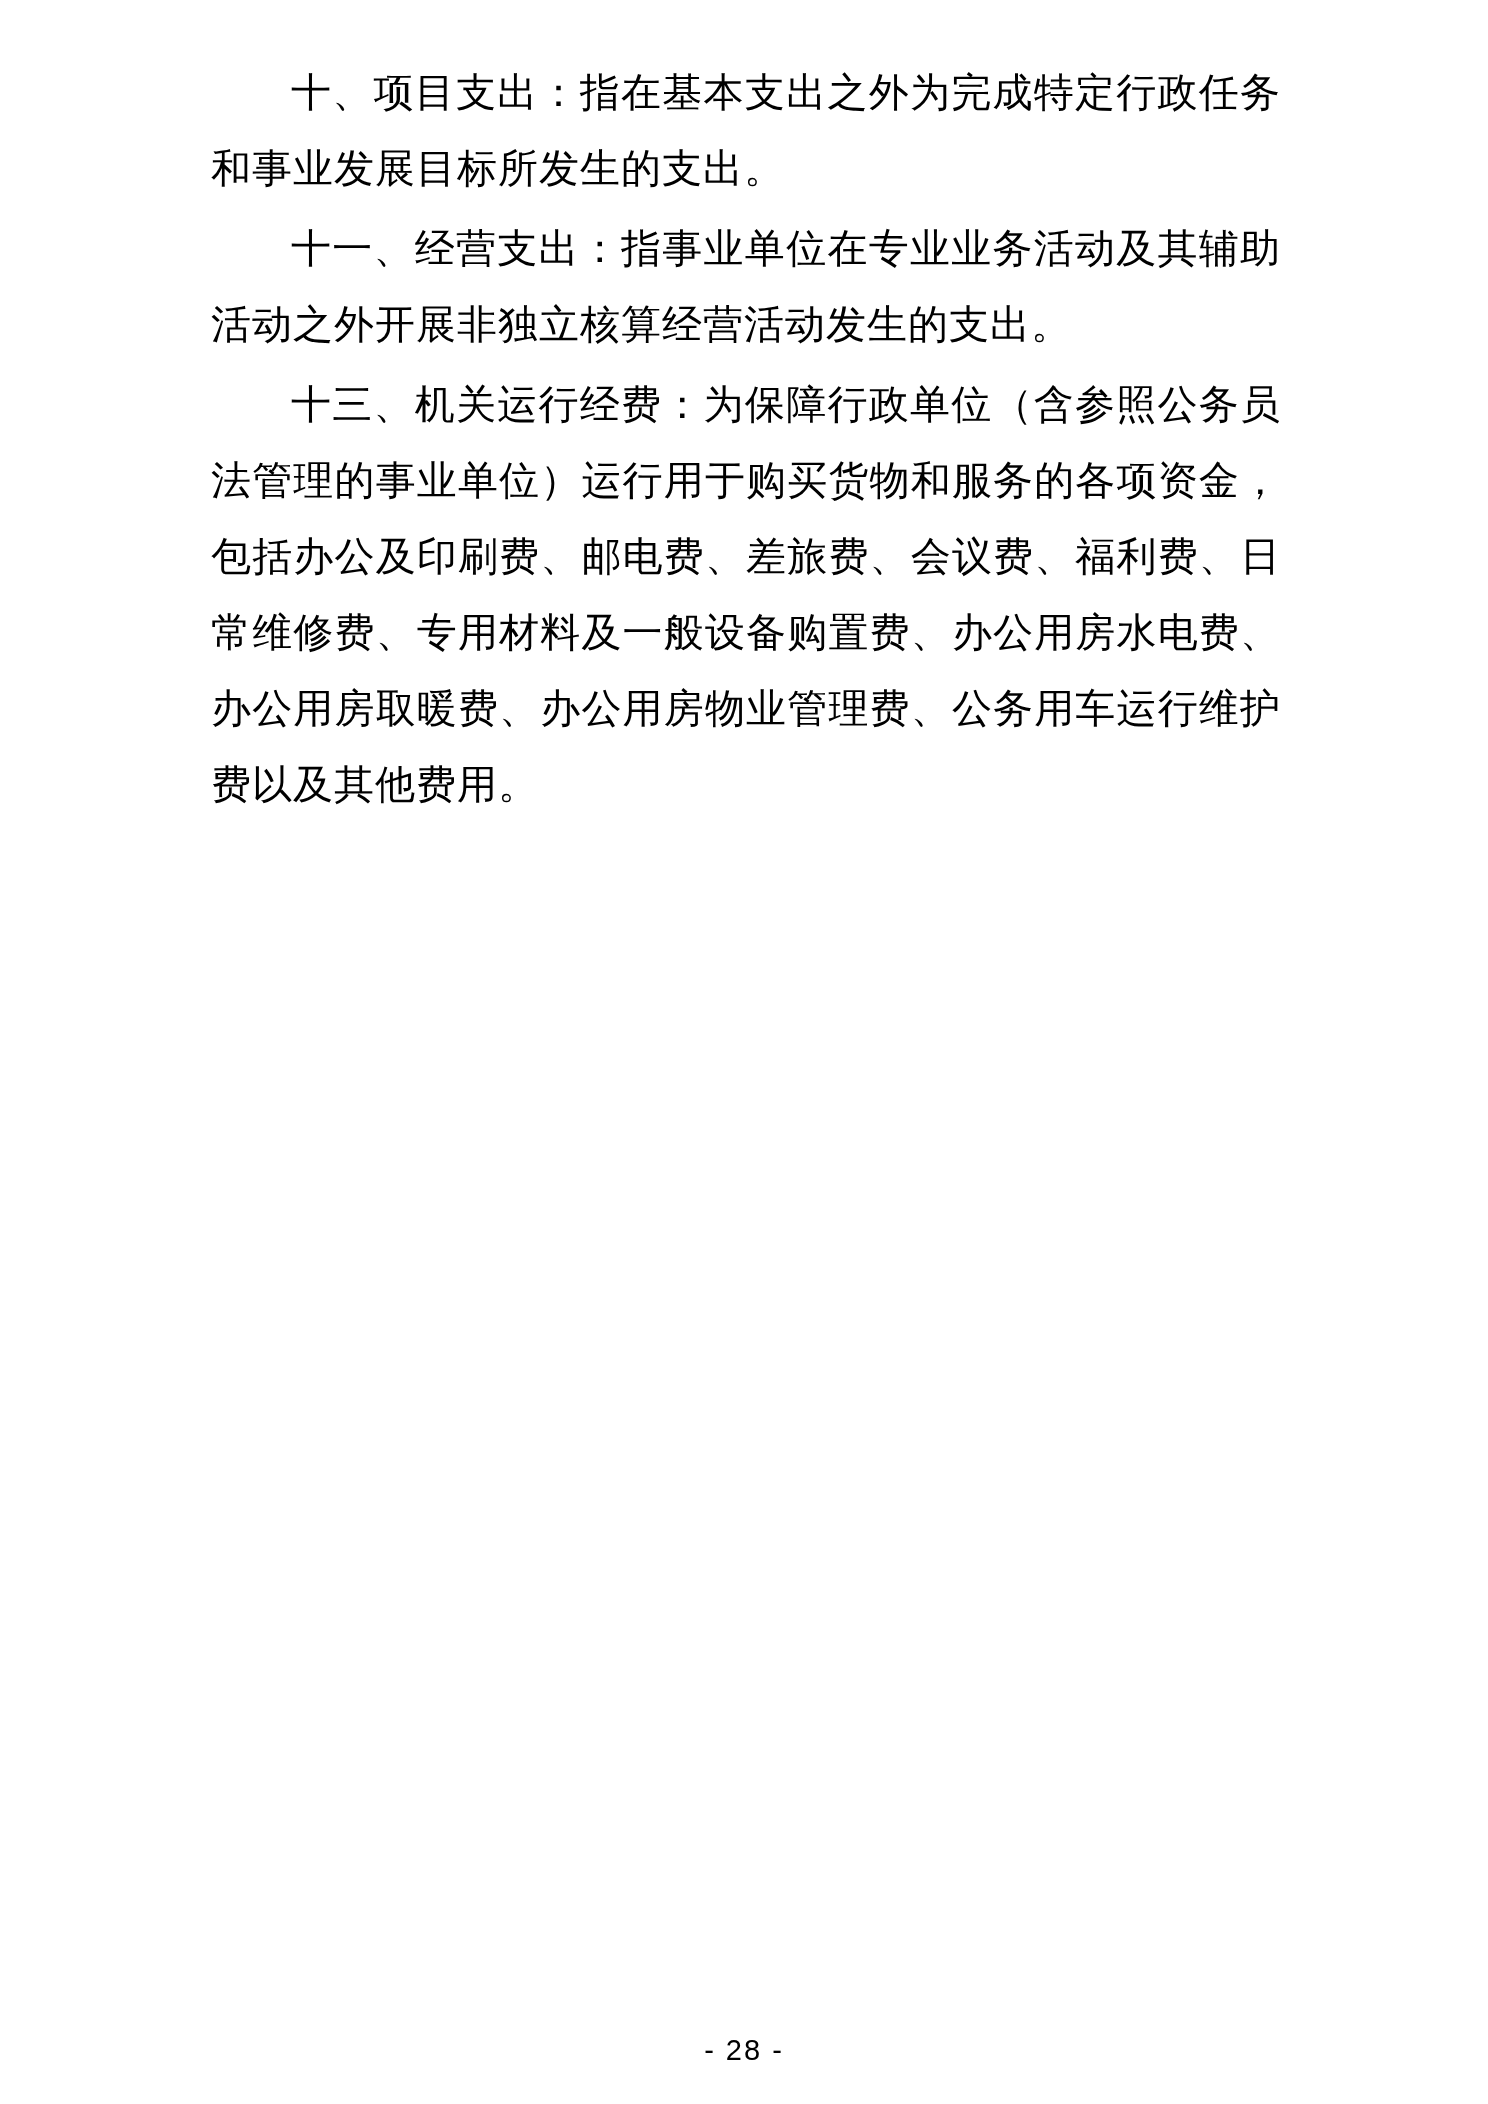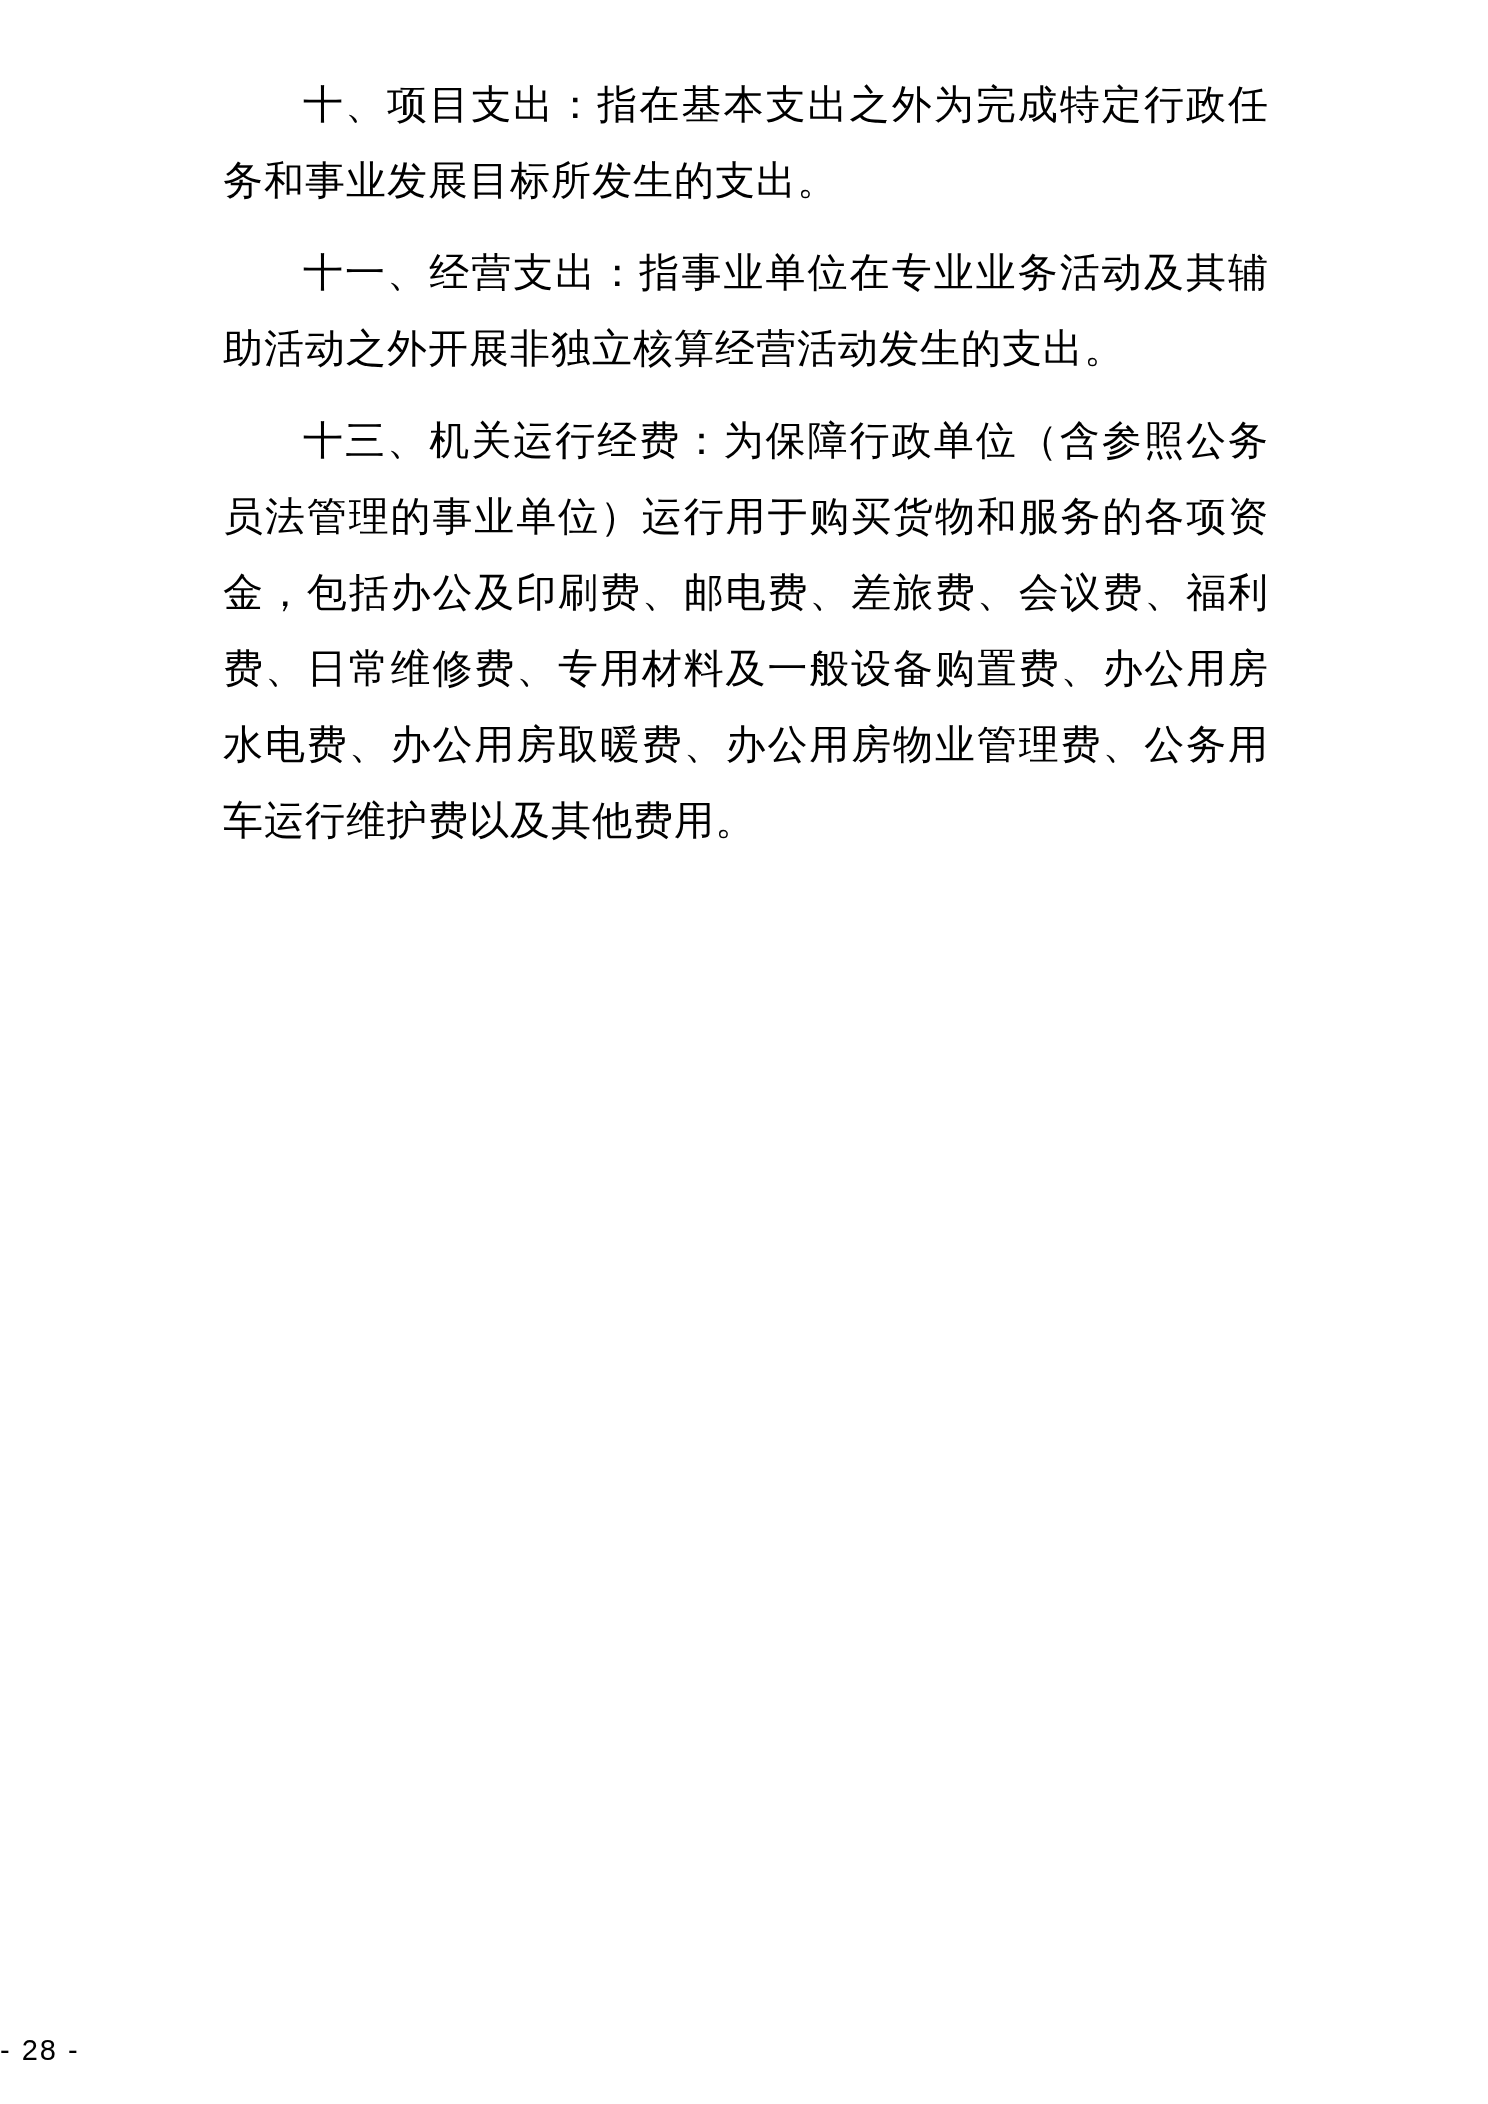--- a/index.html
+++ b/index.html
@@ -15,34 +15,35 @@
     overflow: hidden;
     font-family: "Liberation Sans", sans-serif;
   }
   .content {
     position: absolute;
     left: 207px;
     top: 50px;
     width: 1078px;
   }
   .para {
-    margin: 16px;
+    margin: 4px;
     color: #000000;
     font-size: 40px;
     line-height: 76px;
     letter-spacing: 1px;
     text-align: justify;
     text-indent: 2em;
     font-family: "Liberation Sans", sans-serif;
   }
   .footer {
     position: absolute;
     left: 0;
     width: 100%;
     top: 2034px;
+    text-align: center;
     color: #000000;
     font-size: 29px;
     letter-spacing: 2px;
     font-family: "Liberation Sans", sans-serif;
   }
 </style>
 </head>
 <body>
 
 <div class="page">

